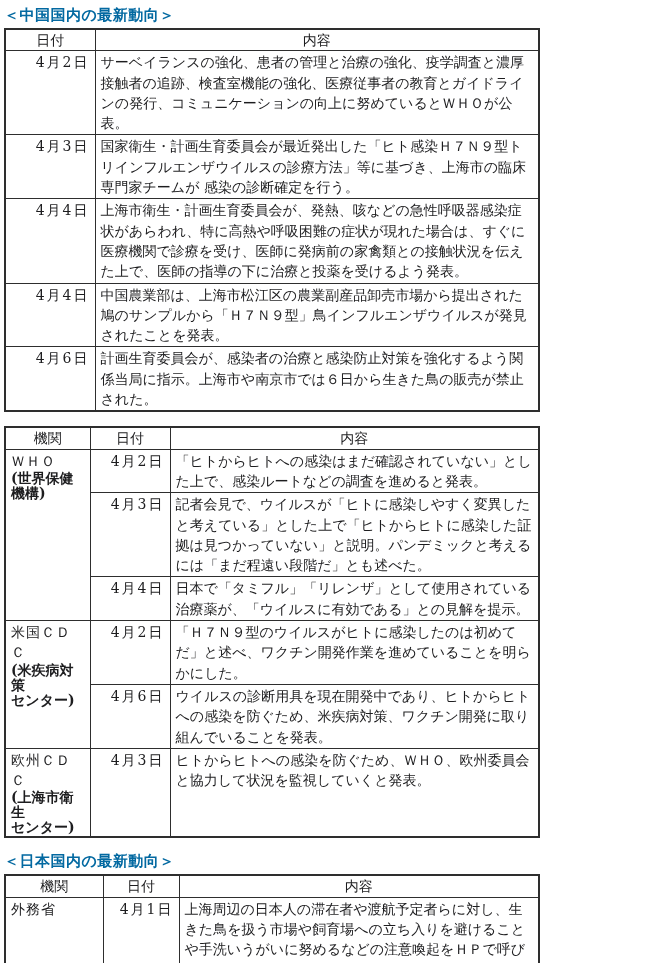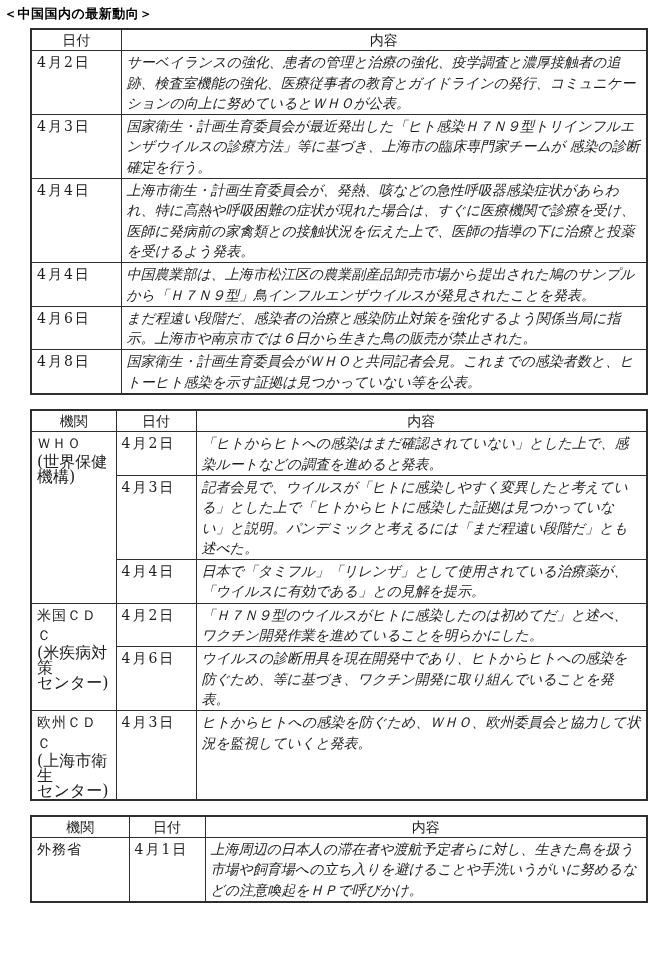--- a/index.html
+++ b/index.html
@@ -13,66 +13,66 @@
     color: #1d1d1f;
   }
   .page {
     box-sizing: border-box;
     width: 670px;
     height: 963px;
     padding: 6px 8px 0 4px;
   }
   .section { margin-bottom: 10px; }
   .section-title {
-    font-family: Liberation Mono, monospace;
+    font-family: Liberation Serif, serif;
     font-weight: bold;
-    font-size: 13px;
+    font-size: 15px;
     line-height: 18px;
-    color: #000000;
+    color: #0369a1;
     margin: 0 0 4px 0;
     letter-spacing: 0.5px;
   }
   .section + .section { margin-top: 14px; }
   table.doc-table {
     border-collapse: collapse;
-    margin-left: 26px;
-    width: 618px;
+    width: 536px;
     table-layout: fixed;
     border: 2px solid #2e2e2e;
   }
   table.doc-table th,
   table.doc-table td {
     border: 1px solid #2e2e2e;
     font-size: 14px;
     line-height: 20.3px;
     vertical-align: top;
     padding: 1px 5px;
     overflow: hidden;
   }
   table.doc-table th {
     font-weight: normal;
     text-align: center;
     padding: 0 2px;
   }
   td.cell-date {
-    text-align: left;
+    text-align: right;
     letter-spacing: 2px;
     white-space: nowrap;
     padding-left: 1px;
     padding-right: 1px;
   }
   td.cell-org { padding-left: 4px; padding-right: 2px; }
   .org-name { letter-spacing: 1px; }
   .org-sub {
-    font-size: 16px;
+    font-size: 14px;
     line-height: 15px;
     white-space: pre-line;
     letter-spacing: 0;
-  }
-  td.cell-content { padding-left: 6px; padding-right: 4px; font-style: italic; }
+    font-weight: bold;
+  }
+  td.cell-content { padding-left: 6px; padding-right: 4px; }
   .bullet-item { display: flex; }
   .bullet-marker {
     flex: 0 0 14px;
     text-align: left;
     font-size: 13px;
   }
   .bullet-text { flex: 1 1 auto; }
 </style>
 </head>
 <body>
@@ -104,25 +104,21 @@
         <tr>
           <td class="cell-date">4月4日</td>
           <td class="cell-content">上海市衛生・計画生育委員会が、発熱、咳などの急性呼吸器感染症状があらわれ、特に高熱や呼吸困難の症状が現れた場合は、すぐに医療機関で診療を受け、医師に発病前の家禽類との接触状況を伝えた上で、医師の指導の下に治療と投薬を受けるよう発表。</td>
         </tr>
         <tr>
           <td class="cell-date">4月4日</td>
           <td class="cell-content">中国農業部は、上海市松江区の農業副産品卸売市場から提出された鳩のサンプルから「Ｈ７Ｎ９型」鳥インフルエンザウイルスが発見されたことを発表。</td>
         </tr>
         <tr>
           <td class="cell-date">4月6日</td>
-          <td class="cell-content">まだ程遠い段階だ、感染者の治療と感染防止対策を強化するよう関係当局に指示。上海市や南京市では６日から生きた鳥の販売が禁止された。</td>
-        </tr>
-        <tr>
-          <td class="cell-date">4月8日</td>
-          <td class="cell-content">国家衛生・計画生育委員会がＷＨＯと共同記者会見。これまでの感染者数と、ヒトーヒト感染を示す証拠は見つかっていない等を公表。</td>
+          <td class="cell-content">計画生育委員会が、感染者の治療と感染防止対策を強化するよう関係当局に指示。上海市や南京市では６日から生きた鳥の販売が禁止された。</td>
         </tr>
       </tbody>
     </table>
   </div>
 
   <div class="section">
     <table class="doc-table">
       <colgroup>
           <col style="width:85px">
           <col style="width:80px">
@@ -156,36 +152,37 @@
           <td class="cell-org" rowspan="2">
             <div class="org-name">米国ＣＤＣ</div>
             <div class="org-sub">(米疾病対策
 センター)</div>
           </td>
           <td class="cell-date">4月2日</td>
           <td class="cell-content">「Ｈ７Ｎ９型のウイルスがヒトに感染したのは初めてだ」と述べ、ワクチン開発作業を進めていることを明らかにした。</td>
         </tr>
         <tr>
           <td class="cell-date">4月6日</td>
-          <td class="cell-content">ウイルスの診断用具を現在開発中であり、ヒトからヒトへの感染を防ぐため、等に基づき、ワクチン開発に取り組んでいることを発表。</td>
+          <td class="cell-content">ウイルスの診断用具を現在開発中であり、ヒトからヒトへの感染を防ぐため、米疾病対策、ワクチン開発に取り組んでいることを発表。</td>
         </tr>
         <tr>
           <td class="cell-org">
             <div class="org-name">欧州ＣＤＣ</div>
             <div class="org-sub">(上海市衛生
 センター)</div>
           </td>
           <td class="cell-date">4月3日</td>
           <td class="cell-content">ヒトからヒトへの感染を防ぐため、ＷＨＯ、欧州委員会と協力して状況を監視していくと発表。</td>
         </tr>
       </tbody>
     </table>
   </div>
 
   <div class="section">
+    <h2 class="section-title">＜日本国内の最新動向＞</h2>
     <table class="doc-table">
       <colgroup>
           <col style="width:98px">
           <col style="width:76px">
           <col>
         </colgroup>
       <thead>
         <tr>
           <th>機関</th>
           <th>日付</th>

